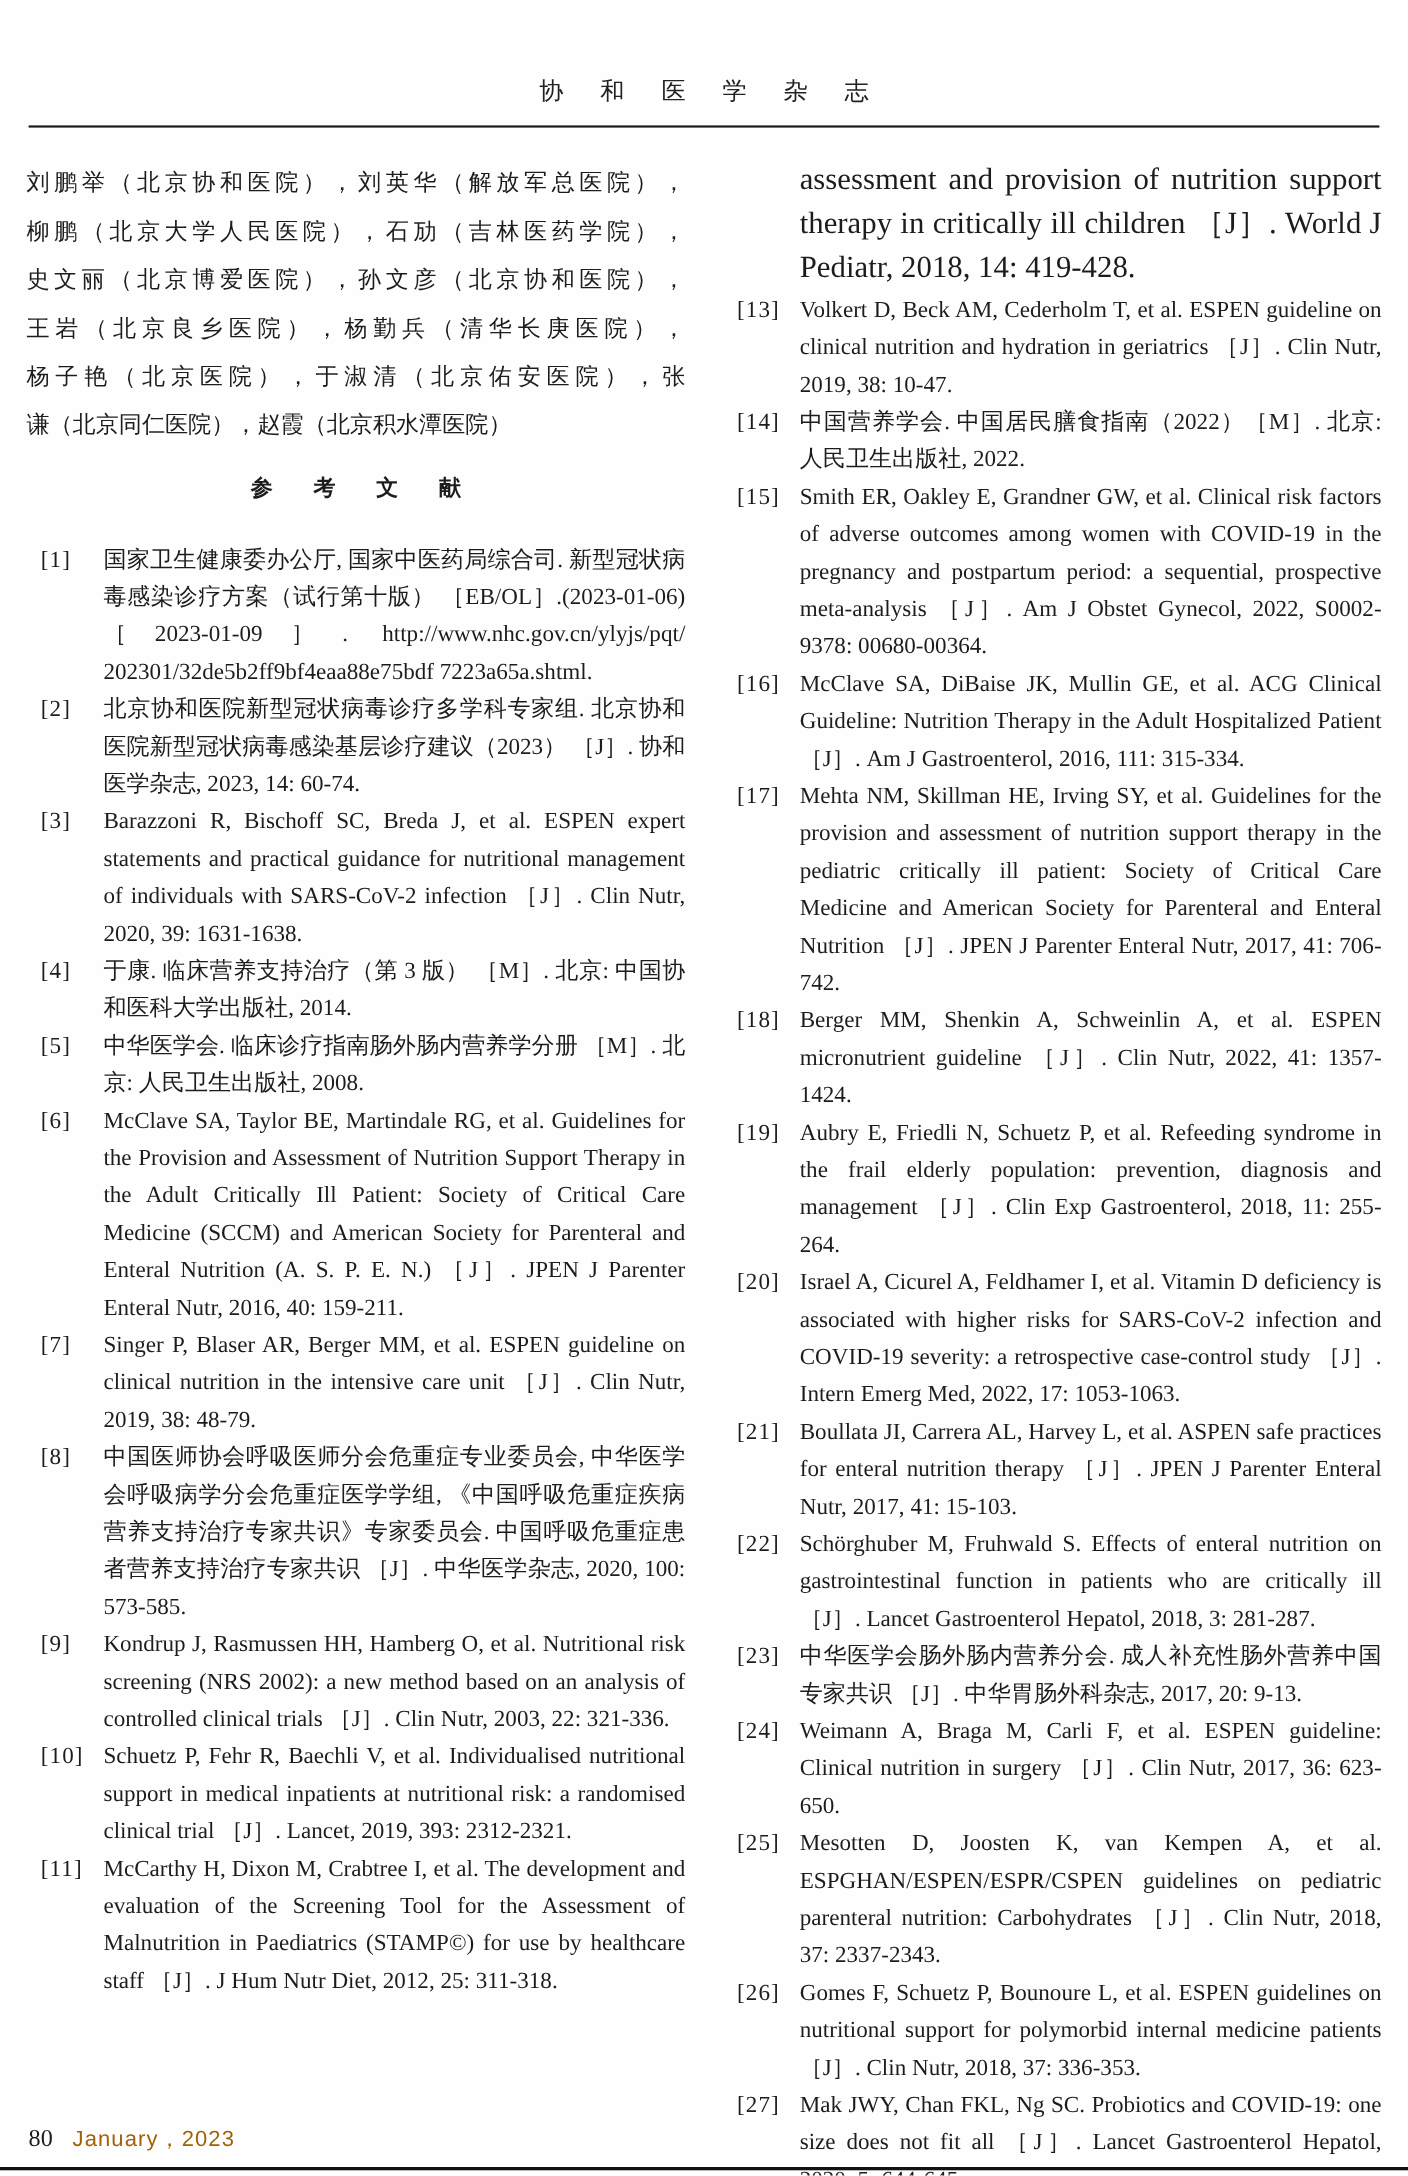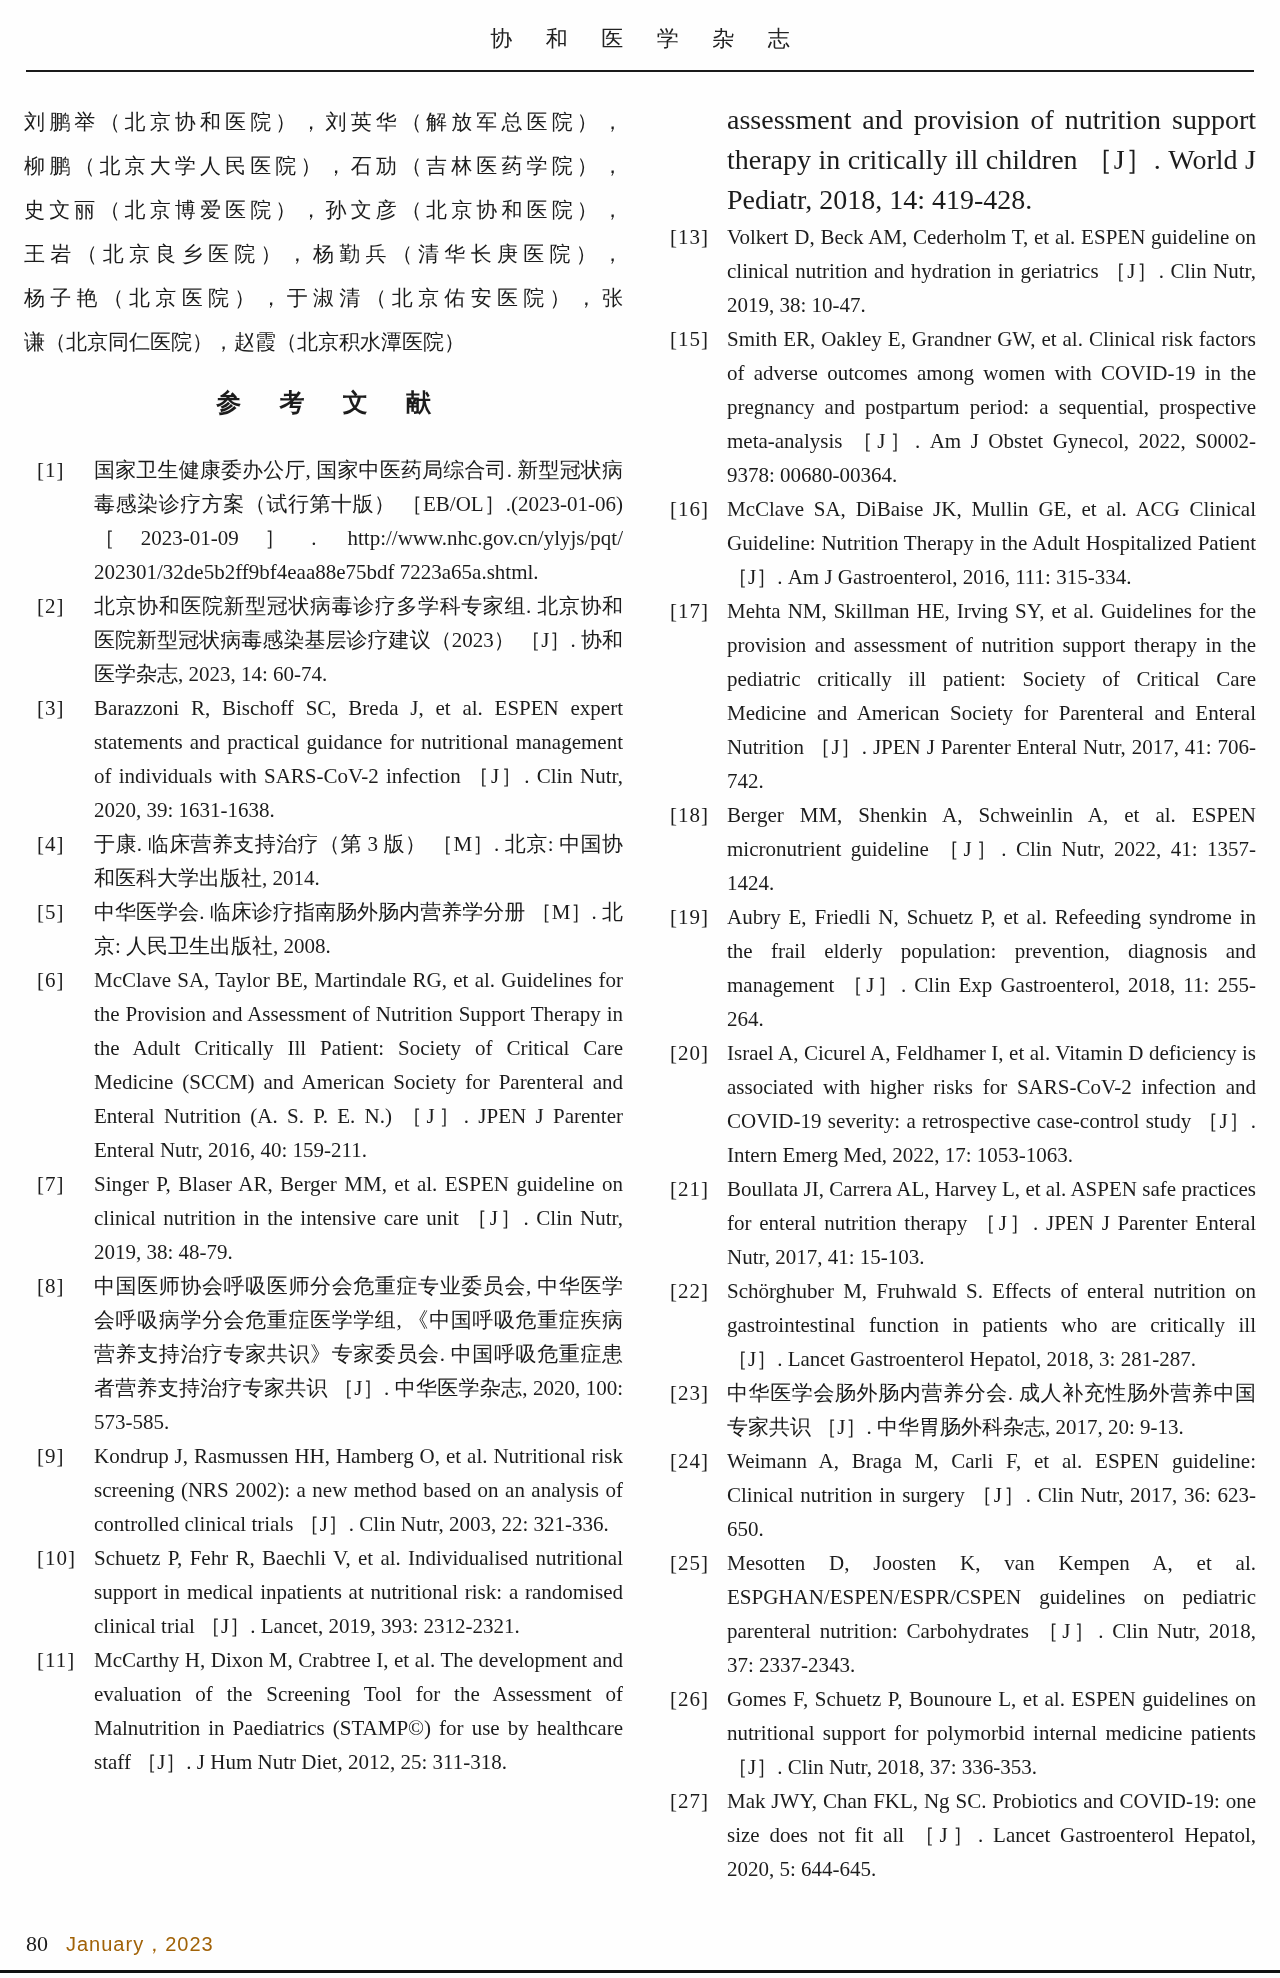--- a/index.html
+++ b/index.html
@@ -6,21 +6,21 @@
   .page{
     position:relative;
     width:1280px;height:1978px;
     margin:0 auto;
     background:#fefefe;
     color:#1c1c1c;
     font-family:"Liberation Serif","DejaVu Serif",serif;
     overflow:hidden;
   }
   .journal-title{
-    padding-top:24px;
+    padding-top:68px;
     text-align:center;
     font-size:22px;
     letter-spacing:14px;
     text-indent:14px;
     color:#222;
   }
   .top-rule{
     margin:16px 26px 0 26px;
     border-top:2px solid #1a1a1a;
     height:0;
@@ -36,21 +36,21 @@
     font-size:21px;
     line-height:44px;
     text-align:justify;
     text-align-last:justify;
     white-space:normal;
   }
   .authors-line:last-child{text-align-last:left;}
   .refs-heading{
     margin:22px 0 34px 0;
     text-align:center;
-    font-size:25px;
+    font-size:20px;
     font-weight:bold;
     letter-spacing:16px;
     text-indent:16px;
   }
   .ref-list{font-size:21px;line-height:34px;}
   .ref{display:flex;align-items:flex-start;}
   .ref-num{
     flex:0 0 57px;
     margin-left:13px;
     letter-spacing:1px;
@@ -189,20 +189,24 @@
 
       <div class="continuation">assessment and provision of nutrition support therapy in critically ill children ［J］. World J Pediatr, 2018, 14: 419-428.</div>
 
       <div class="ref-list">
 
           <div class="ref">
             <span class="ref-num">[13]</span>
             <span class="ref-text">Volkert D, Beck AM, Cederholm T, et al. ESPEN guideline on clinical nutrition and hydration in geriatrics ［J］. Clin Nutr, 2019, 38: 10-47.</span>
           </div>
 
+          <div class="ref">
+            <span class="ref-num">[14]</span>
+            <span class="ref-text">中国营养学会. 中国居民膳食指南（2022）［M］. 北京: 人民卫生出版社, 2022.</span>
+          </div>
 
           <div class="ref">
             <span class="ref-num">[15]</span>
             <span class="ref-text">Smith ER, Oakley E, Grandner GW, et al. Clinical risk factors of adverse outcomes among women with COVID-19 in the pregnancy and postpartum period: a sequential, prospective meta-analysis ［J］. Am J Obstet Gynecol, 2022, S0002-9378: 00680-00364.</span>
           </div>
 
           <div class="ref">
             <span class="ref-num">[16]</span>
             <span class="ref-text">McClave SA, DiBaise JK, Mullin GE, et al. ACG Clinical Guideline: Nutrition Therapy in the Adult Hospitalized Patient ［J］. Am J Gastroenterol, 2016, 111: 315-334.</span>
           </div>

